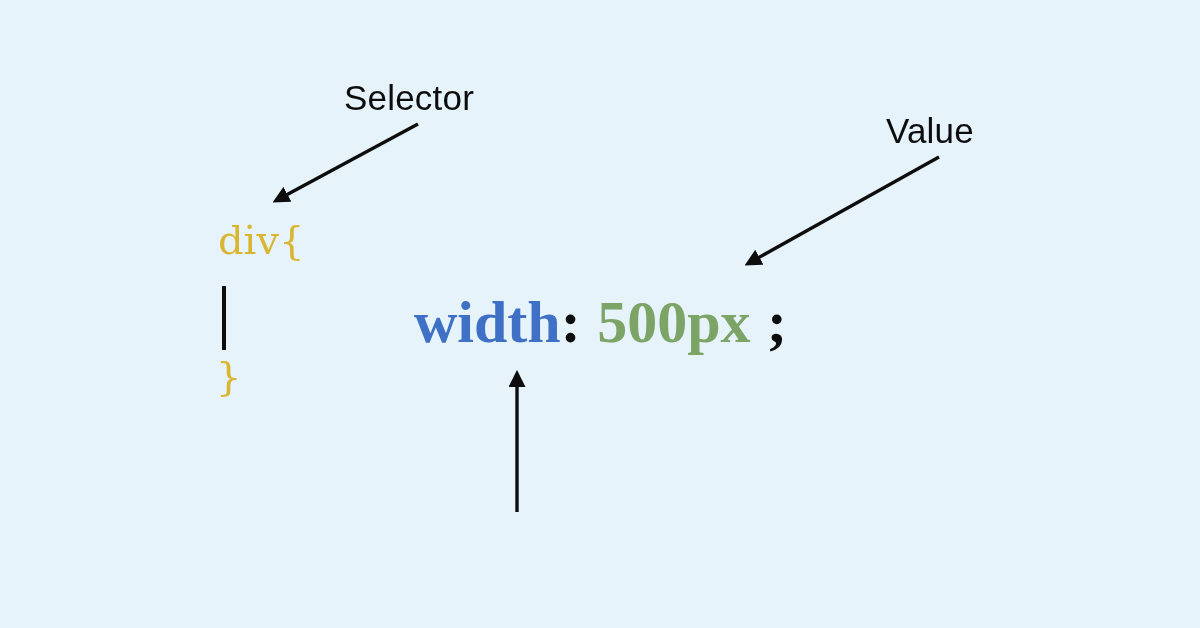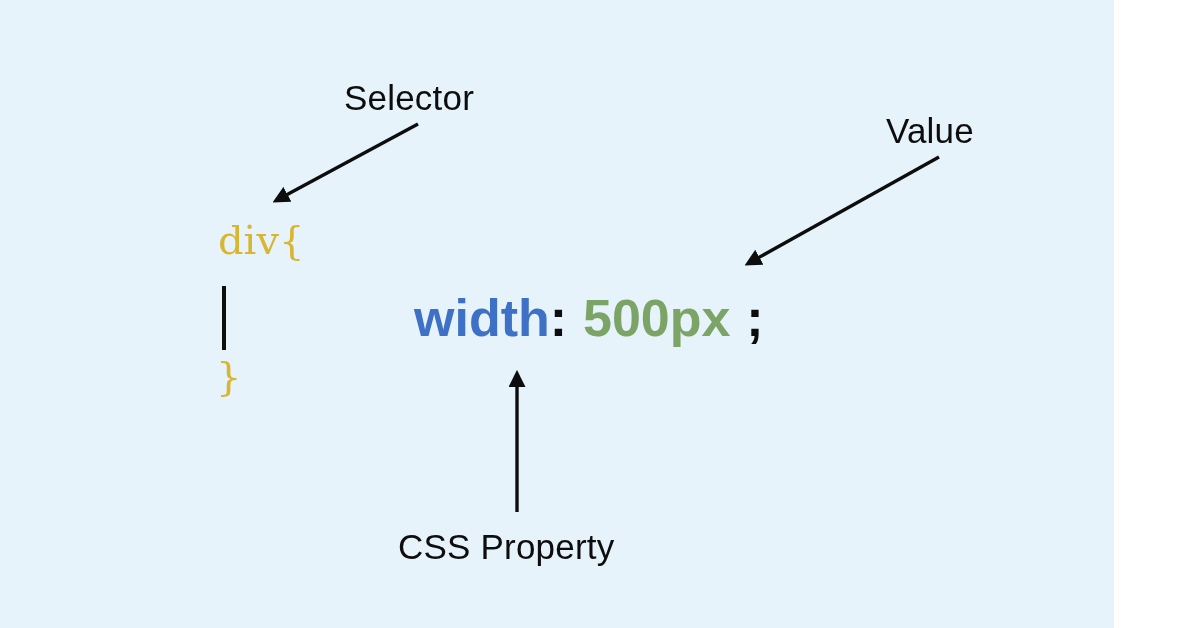--- a/index.html
+++ b/index.html
@@ -1,21 +1,21 @@
 <!DOCTYPE html>
 <html><head>
 <meta charset="utf-8">
 <style>
   * { margin: 0; padding: 0; box-sizing: border-box; }
   html, body { width: 1200px; height: 628px; }
   body { font-family: "Liberation Sans", sans-serif; }
 
   .canvas {
     position: relative;
-    width: 1114px;
+    width: 1200px;
     height: 628px;
     background: #E7F3FB;
     overflow: hidden;
   }
 
   
   .anno-label {
     position: absolute;
     color: #0D0D0D;
     font-size: 35px;
@@ -42,22 +42,22 @@
   .text-cursor {
     position: absolute;
     left: 222px; top: 286px;
     width: 4px; height: 64px;
     background: #0D0D0D;
   }
 
   .code-line {
     position: absolute;
     left: 414px; top: 292px;
-    font-family: Liberation Sans, sans-serif;
-    font-size: 52px;
+    font-family: Liberation Serif, serif;
+    font-size: 60px;
     font-weight: 700;
     line-height: 1;
     white-space: nowrap;
     font-feature-settings: "zero" 1;
   }
   .tok-property  { color: #3E71C5; }
   .tok-colon     { color: #0D0D0D; }
   .tok-value     { color: #7BA466; margin-left: 0.55ch; }
   .tok-semicolon { color: #0D0D0D; margin-left: 0.55ch; }
 
@@ -85,21 +85,20 @@
         <path d="M0,0 L10,5 L0,10 z" fill="#0D0D0D"></path>
       </marker>
     </defs>
     <line class="arrow-line" x1="418" y1="124" x2="277" y2="200" marker-end="url(#ah)"></line>
     <line class="arrow-line" x1="939" y1="157" x2="749" y2="263" marker-end="url(#ah)"></line>
     <line class="arrow-line" x1="517" y1="512" x2="517" y2="375" marker-end="url(#ah)"></line>
   </svg>
 
   <div class="anno-label label-selector">Selector</div>
   <div class="anno-label label-value">Value</div>
-  <div class="anno-label label-property">CSS Property</div>
 
   <div class="code-serif code-open">div{</div>
 
   <div class="text-cursor"></div>
 
   <div class="code-line"><span class="tok-property">width</span><span class="tok-colon">:</span><span class="tok-value">500px</span><span class="tok-semicolon">;</span></div>
 
   <div class="code-serif code-close">}</div>
 
 </div>

